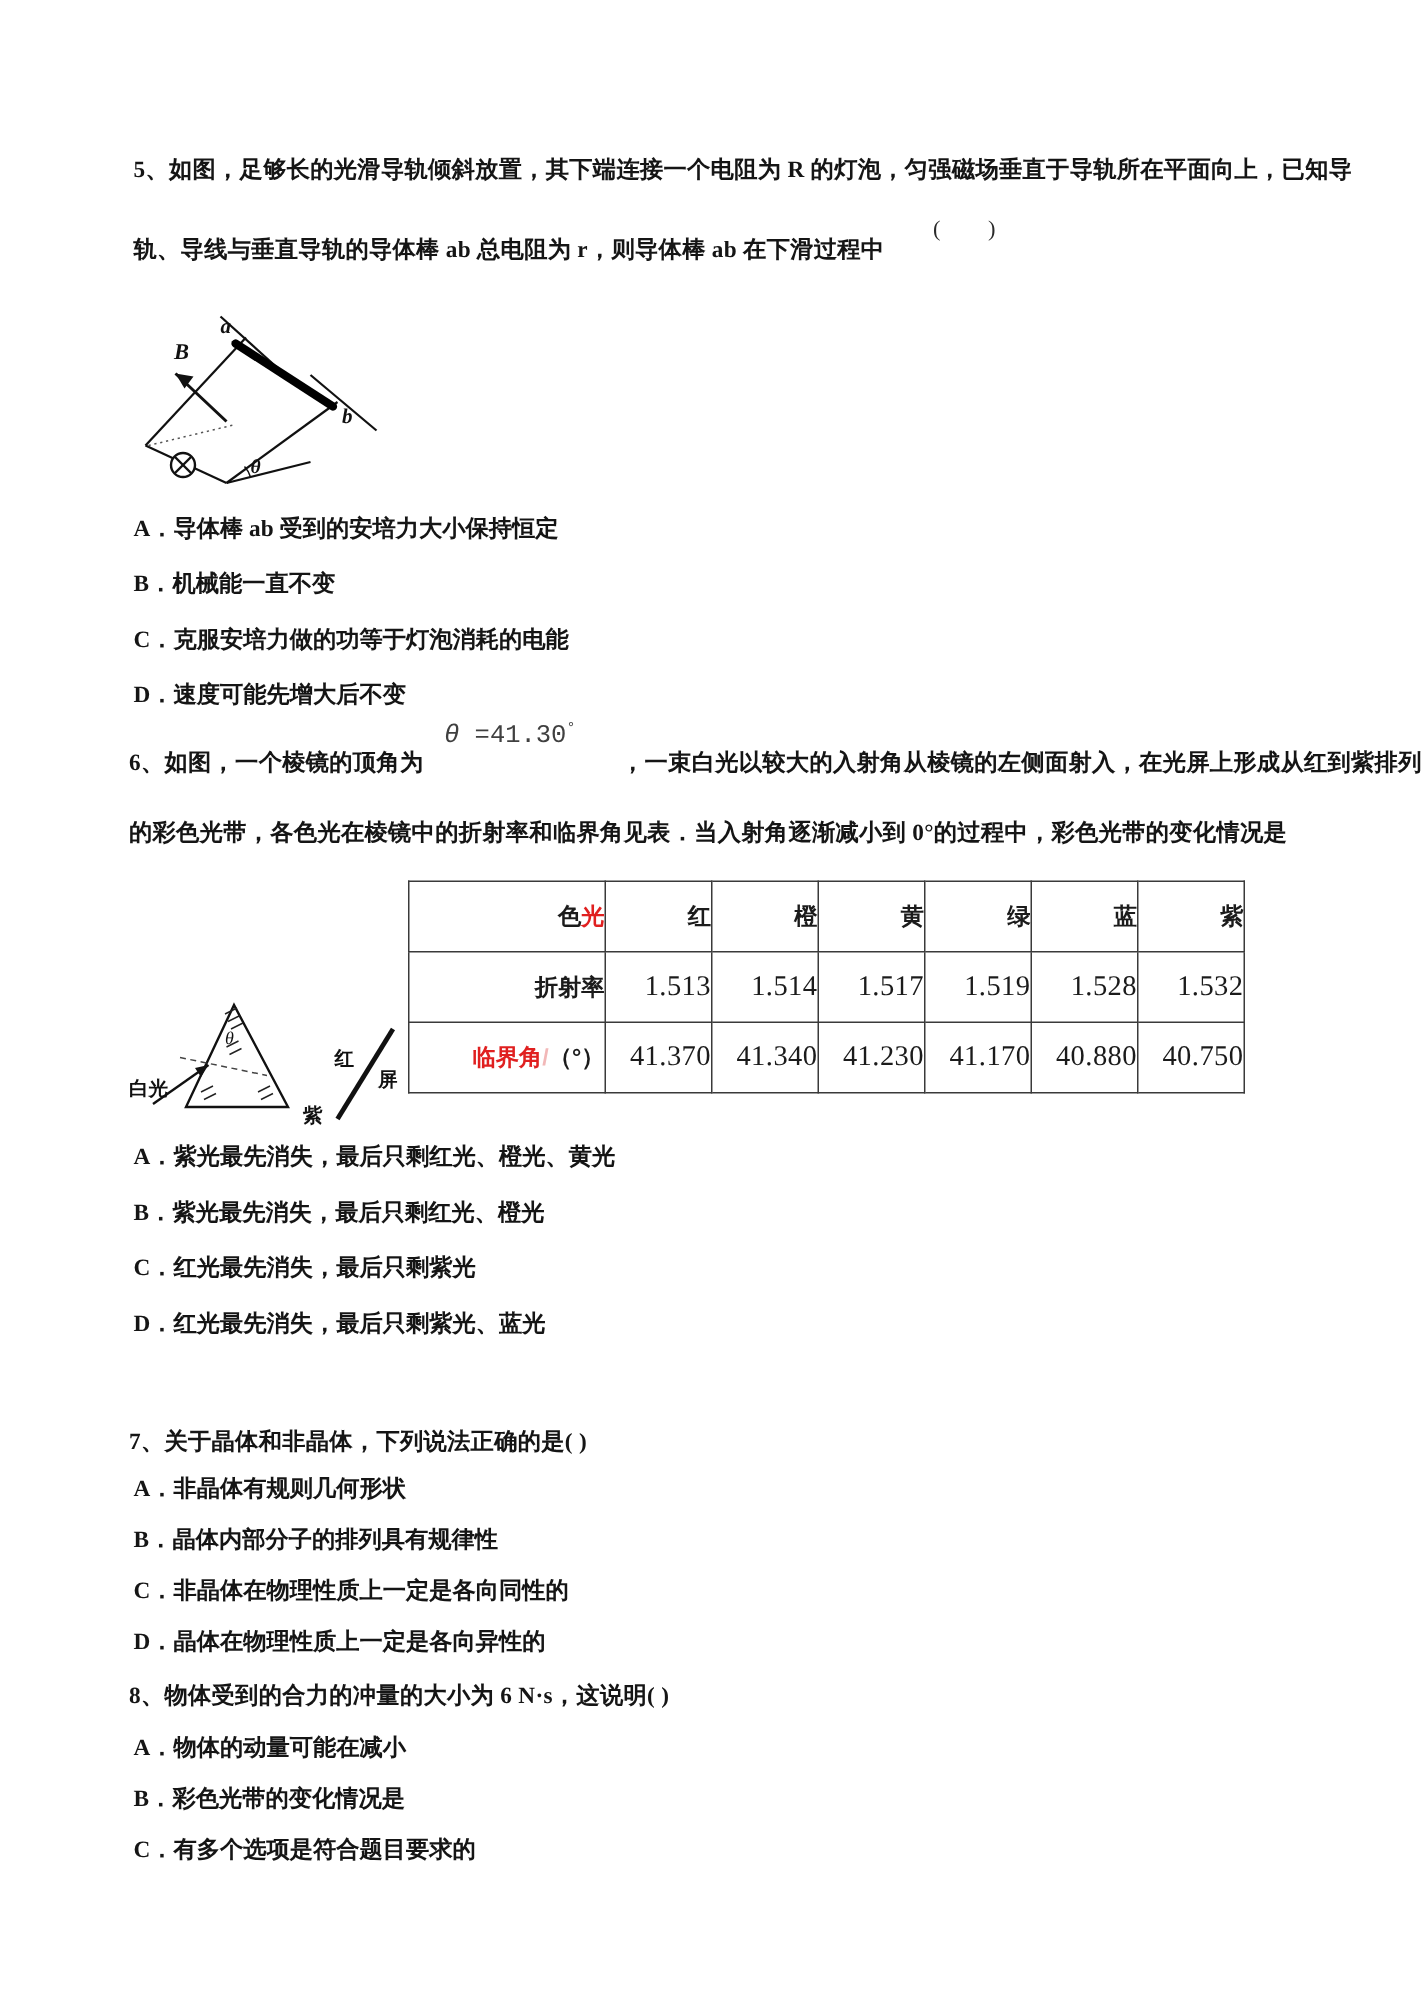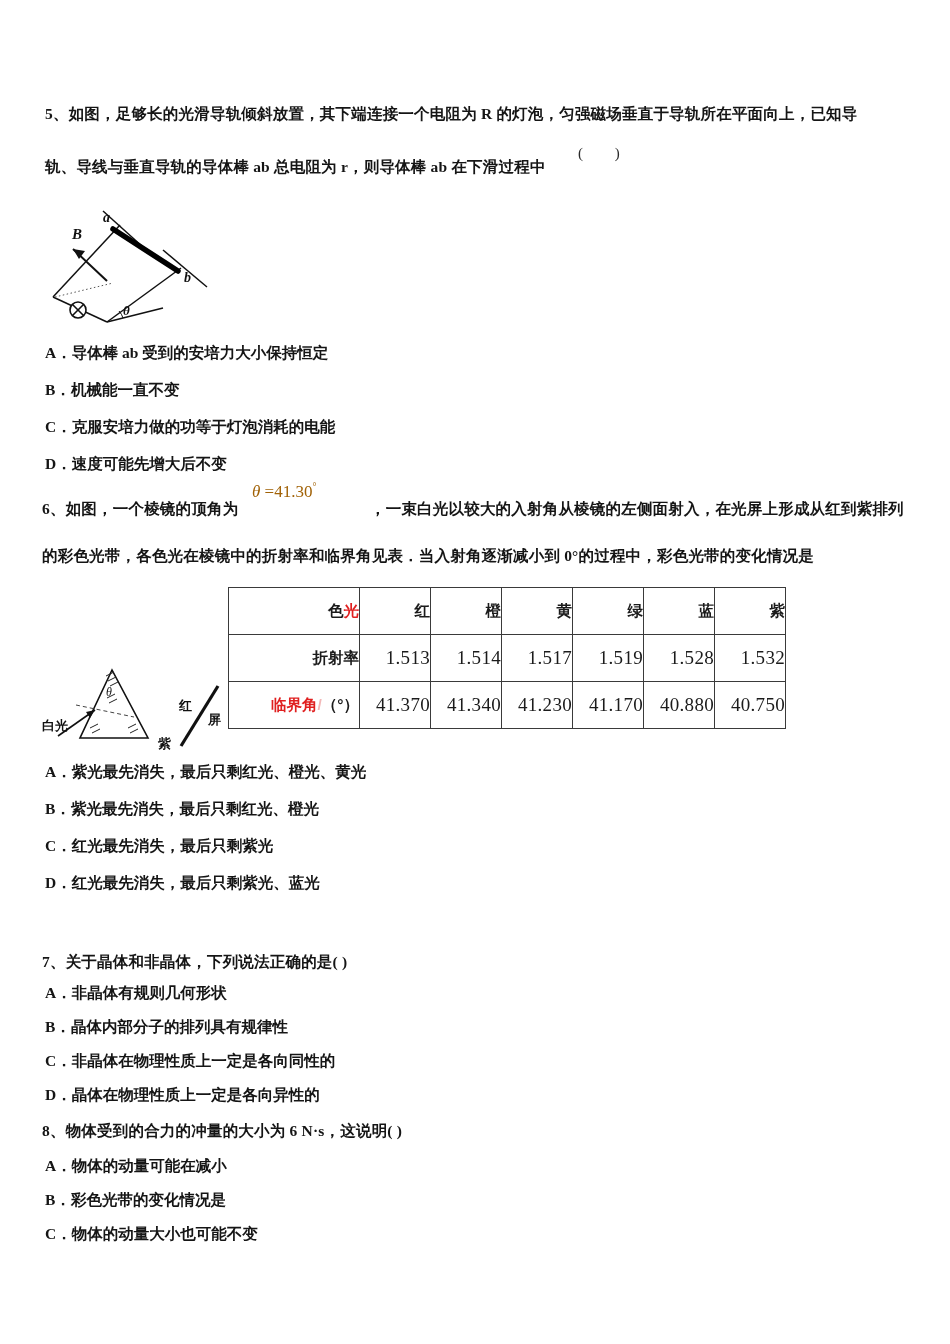--- a/index.html
+++ b/index.html
@@ -12,20 +12,21 @@
     height: 1344px;
     position: relative;
     font-family: "Liberation Serif", "DejaVu Serif", serif;
     color: #1a1a1a;
     overflow: hidden;
   }
   .page {
     position: absolute;
     inset: 0;
     padding: 12px;
+    margin-left: 44px;
   }
 
   
   .qline {
     position: absolute;
     font-size: 15.5px;
     line-height: 1.2;
     letter-spacing: 0.2px;
     white-space: nowrap;
     font-weight: 600;
@@ -59,24 +60,24 @@
     position: absolute;
     font-size: 15px;
     font-family: "Liberation Serif", serif;
     color: #2a2a2a;
     letter-spacing: 14px;
   }
 
   
   .mathf {
     position: absolute;
-    font-family: Liberation Serif, serif;
+    font-family: Liberation Mono, monospace;
     font-size: 17px;
     font-style: italic;
-    color: #a16207;
+    color: #404040;
     white-space: nowrap;
   }
   .mathf .deg {
     font-style: normal;
     font-size: 10px;
     vertical-align: super;
   }
   .mathf .num { font-style: normal; }
 
   
@@ -302,16 +303,16 @@
 
   <div class="qline" style="left:42px; top:1122px;">8、物体受到的合力的冲量的大小为 6 N·s，这说明(      )</div>
 
   <div class="opt" style="left:45px; top:1157px;">
     <span class="lbl">A．</span><span>物体的动量可能在减小</span>
   </div>
   <div class="opt" style="left:45px; top:1191px;">
     <span class="lbl">B．</span><span>彩色光带的变化情况是</span>
   </div>
   <div class="opt" style="left:45px; top:1225px;">
-    <span class="lbl">C．</span><span>物体的动量大小也可能不变</span>
+    <span class="lbl">C．</span><span>有多个选项是符合题目要求的</span>
   </div>
 
 </div>
 
 </body></html>

